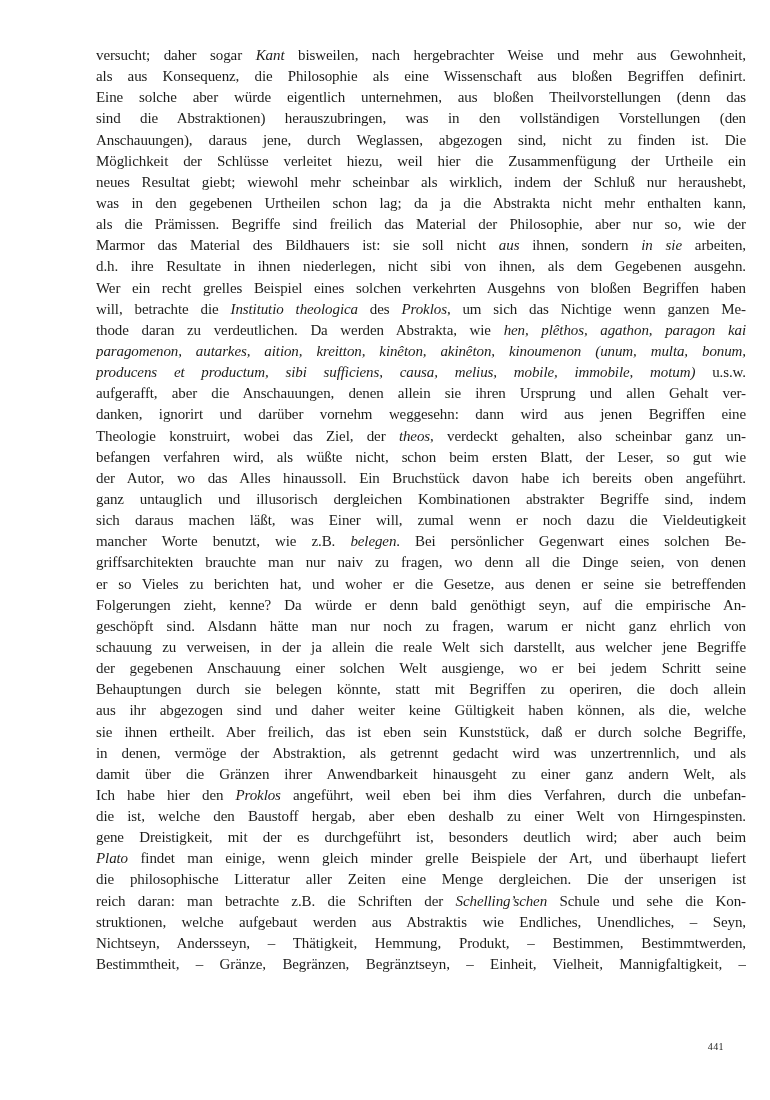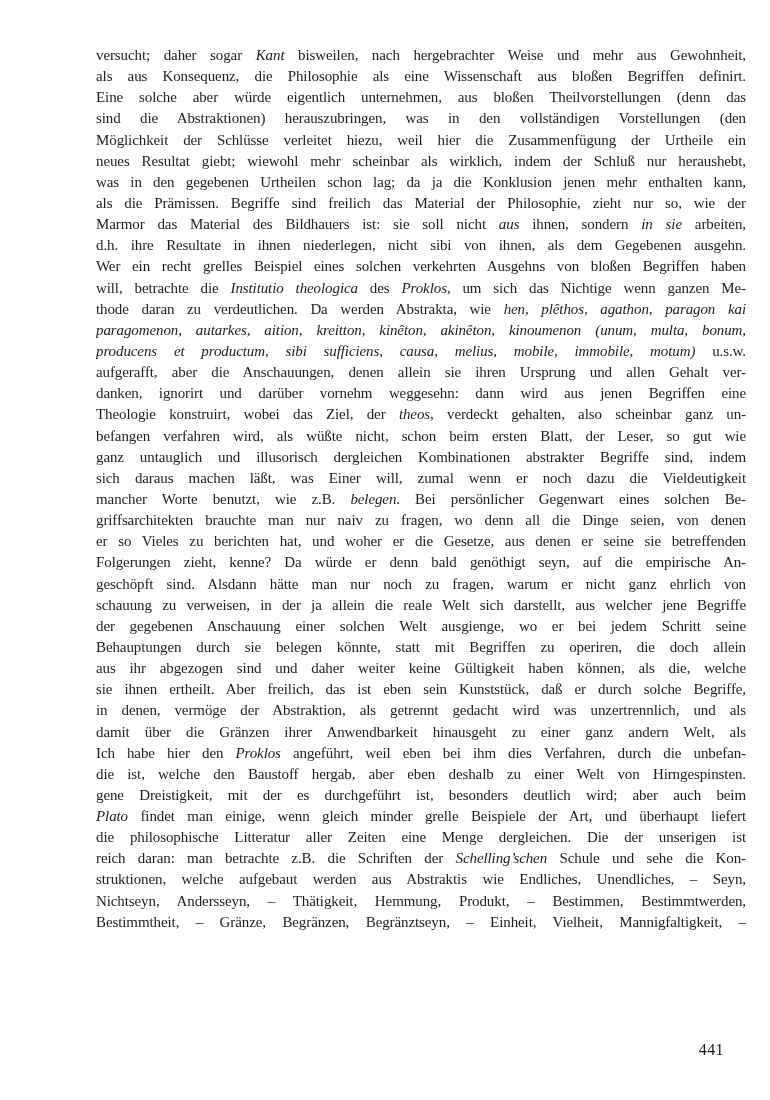--- a/index.html
+++ b/index.html
@@ -24,49 +24,51 @@
     line-height: 21.15px;
     text-align: justify;
     text-align-last: justify;
     overflow: hidden;
     white-space: normal;
   }
   .line em { font-style: italic; }
   .page-number {
     position: absolute;
     top: 1041px; right: 46px;
-    font-size: 16px;
+    font-size: 10px;
     letter-spacing: 0.4px;
     color: #1d1d1b;
   }
 </style>
 </head>
 <body>
 
 <div class="page">
   <div class="text-block">
       <div class="line"><span>versucht; daher sogar </span><em>Kant</em><span> bisweilen, nach hergebrachter Weise und mehr aus Gewohnheit,</span></div>
       <div class="line"><span>als aus Konsequenz, die Philosophie als eine Wissenschaft aus bloßen Begriffen definirt.</span></div>
       <div class="line"><span>Eine solche aber würde eigentlich unternehmen, aus bloßen Theilvorstellungen (denn das</span></div>
       <div class="line"><span>sind die Abstraktionen) herauszubringen, was in den vollständigen Vorstellungen (den</span></div>
+      <div class="line"><span>Anschauungen), daraus jene, durch Weglassen, abgezogen sind, nicht zu finden ist. Die</span></div>
       <div class="line"><span>Möglichkeit der Schlüsse verleitet hiezu, weil hier die Zusammenfügung der Urtheile ein</span></div>
       <div class="line"><span>neues Resultat giebt; wiewohl mehr scheinbar als wirklich, indem der Schluß nur heraushebt,</span></div>
-      <div class="line"><span>was in den gegebenen Urtheilen schon lag; da ja die Konklusion jenen mehr enthalten kann,</span></div>
-      <div class="line"><span>als die Prämissen. Begriffe sind freilich das Material der Philosophie, zieht nur so, wie der</span></div>
+      <div class="line"><span>was in den gegebenen Urtheilen schon lag; da ja die Abstrakta nicht mehr enthalten kann,</span></div>
+      <div class="line"><span>als die Prämissen. Begriffe sind freilich das Material der Philosophie, aber nur so, wie der</span></div>
       <div class="line"><span>Marmor das Material des Bildhauers ist: sie soll nicht </span><em>aus</em><span> ihnen, sondern </span><em>in sie</em><span> arbeiten,</span></div>
       <div class="line"><span>d.h. ihre Resultate in ihnen niederlegen, nicht sibi von ihnen, als dem Gegebenen ausgehn.</span></div>
       <div class="line"><span>Wer ein recht grelles Beispiel eines solchen verkehrten Ausgehns von bloßen Begriffen haben</span></div>
       <div class="line"><span>will, betrachte die </span><em>Institutio theologica</em><span> des </span><em>Proklos</em><span>, um sich das Nichtige wenn ganzen Me-</span></div>
       <div class="line"><span>thode daran zu verdeutlichen. Da werden Abstrakta, wie </span><em>hen, plêthos, agathon, paragon kai</em></div>
       <div class="line"><em>paragomenon, autarkes, aition, kreitton, kinêton, akinêton, kinoumenon (unum, multa, bonum,</em></div>
       <div class="line"><em>producens et productum, sibi sufficiens, causa, melius, mobile, immobile, motum)</em><span> u.s.w.</span></div>
       <div class="line"><span>aufgerafft, aber die Anschauungen, denen allein sie ihren Ursprung und allen Gehalt ver-</span></div>
       <div class="line"><span>danken, ignorirt und darüber vornehm weggesehn: dann wird aus jenen Begriffen eine</span></div>
       <div class="line"><span>Theologie konstruirt, wobei das Ziel, der </span><em>theos</em><span>, verdeckt gehalten, also scheinbar ganz un-</span></div>
       <div class="line"><span>befangen verfahren wird, als wüßte nicht, schon beim ersten Blatt, der Leser, so gut wie</span></div>
+      <div class="line"><span>der Autor, wo das Alles hinaussoll. Ein Bruchstück davon habe ich bereits oben angeführt.</span></div>
       <div class="line"><span>ganz untauglich und illusorisch dergleichen Kombinationen abstrakter Begriffe sind, indem</span></div>
       <div class="line"><span>sich daraus machen läßt, was Einer will, zumal wenn er noch dazu die Vieldeutigkeit</span></div>
       <div class="line"><span>mancher Worte benutzt, wie z.B. </span><em>belegen</em><span>. Bei persönlicher Gegenwart eines solchen Be-</span></div>
       <div class="line"><span>griffsarchitekten brauchte man nur naiv zu fragen, wo denn all die Dinge seien, von denen</span></div>
       <div class="line"><span>er so Vieles zu berichten hat, und woher er die Gesetze, aus denen er seine sie betreffenden</span></div>
       <div class="line"><span>Folgerungen zieht, kenne? Da würde er denn bald genöthigt seyn, auf die empirische An-</span></div>
       <div class="line"><span>geschöpft sind. Alsdann hätte man nur noch zu fragen, warum er nicht ganz ehrlich von</span></div>
       <div class="line"><span>schauung zu verweisen, in der ja allein die reale Welt sich darstellt, aus welcher jene Begriffe</span></div>
       <div class="line"><span>der gegebenen Anschauung einer solchen Welt ausgienge, wo er bei jedem Schritt seine</span></div>
       <div class="line"><span>Behauptungen durch sie belegen könnte, statt mit Begriffen zu operiren, die doch allein</span></div>

